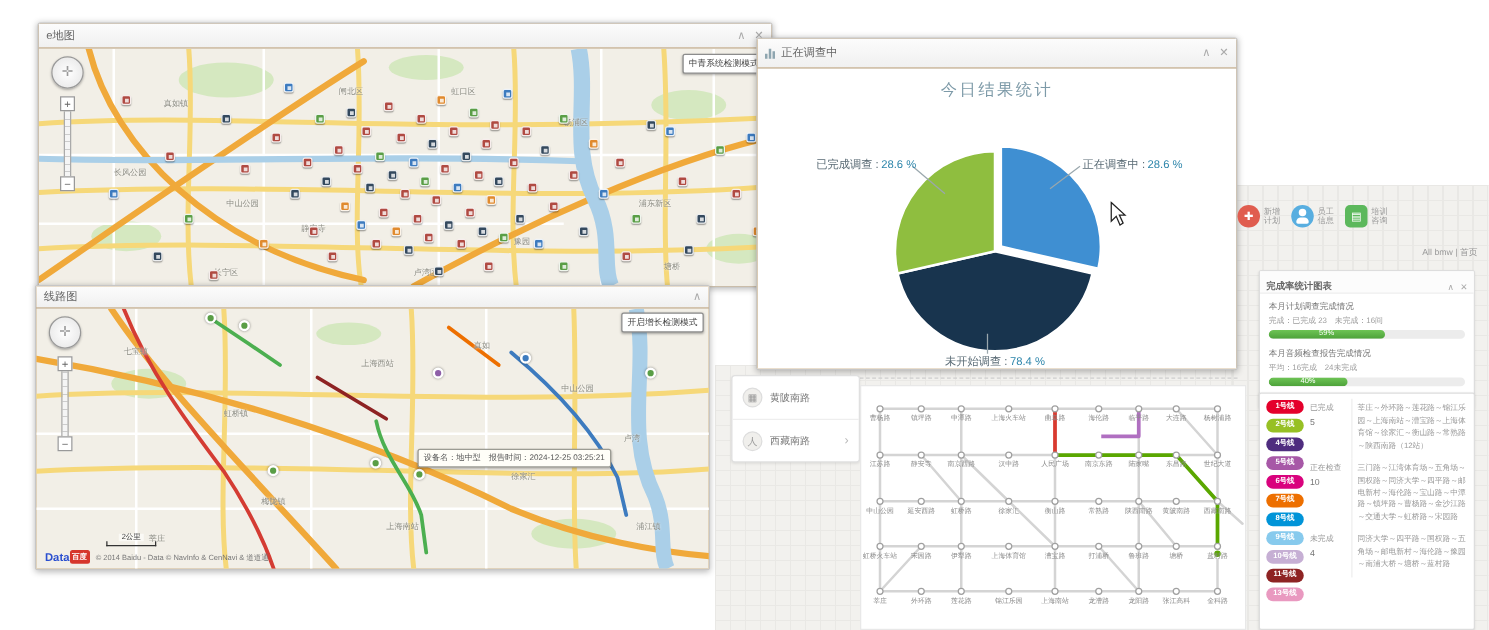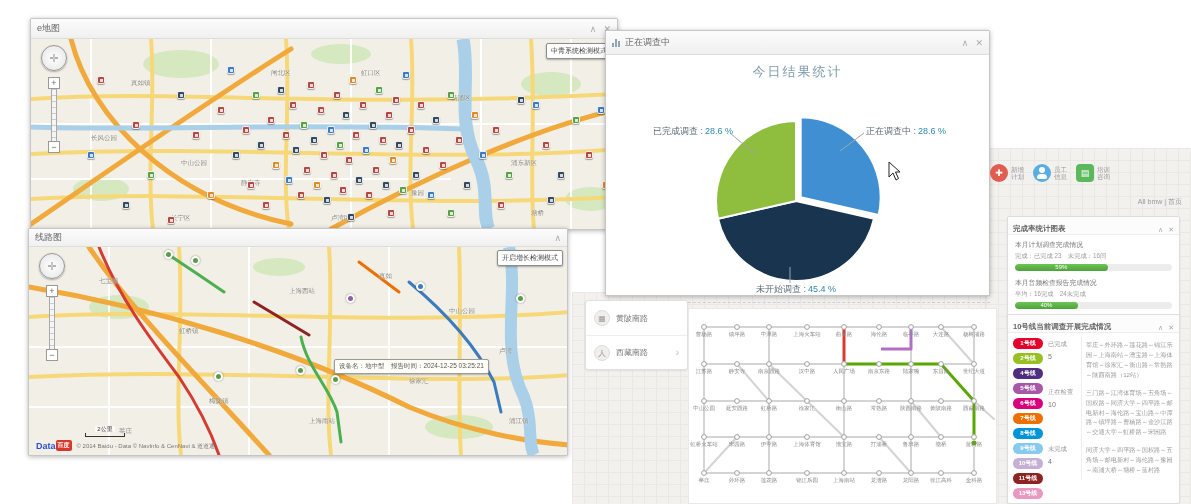--- a/index.html
+++ b/index.html
@@ -383,21 +383,21 @@
           <polyline points="258,78 234,96" fill="none" stroke="#9aa7ad" stroke-width="1"></polyline>
           <polyline points="184,212 184,228" fill="none" stroke="#9aa7ad" stroke-width="1"></polyline>
         </svg>
       <div class="pielab" style="left:15px;top:70px;width:112px;text-align:right;">
         <span>已完成调查</span> :<span class="pieval">28.6 %</span>
       </div>
       <div class="pielab" style="left:260px;top:70px;">
         <span>正在调查中</span> :<span class="pieval">28.6 %</span>
       </div>
       <div class="pielab" style="left:95px;top:228px;width:190px;text-align:center;">
-        <span>未开始调查</span> :<span class="pieval">45.4 %</span>
+        <span>未开始调查</span> :<span class="pieval">78.4 %</span>
       </div>
       <svg style="position:absolute;left:282px;top:106px;" width="16" height="20">
         <polygon points="1,1 1,16 5,12 8,19 10.5,17.5 7.5,11 12,11" fill="#fff" stroke="#222" stroke-width="1"></polygon>
       </svg>
     </div>
   </div>
 
   <div id="quickList">
       <div class="qlrow">
         <span class="qlico">▦</span>
@@ -622,25 +622,20 @@
           <div class="pidetail">平均：16完成　24未完成</div>
           <div class="pbar">
             <div class="pfill" style="width: 40%;">40%</div>
           </div>
         </div>
       </div>
     <div class="pfoot"></div>
   </div>
 
   <div class="sidepanel" id="linesPanel">
-    <div class="sphead">
-      <span class="t">10号线当前调查开展完成情况</span>
-      <span class="ic">∧</span>
-      <span class="ic">✕</span>
-    </div>
     <div class="lbody">
       <div class="lcol1" id="lineBadges">
           <div class="lpill" style="background: rgb(228, 0, 43);">1号线</div>
           <div class="lpill" style="background: rgb(151, 192, 36);">2号线</div>
           <div class="lpill" style="background: rgb(79, 45, 127);">4号线</div>
           <div class="lpill" style="background: rgb(167, 88, 167);">5号线</div>
           <div class="lpill" style="background: rgb(217, 2, 125);">6号线</div>
           <div class="lpill" style="background: rgb(237, 111, 0);">7号线</div>
           <div class="lpill" style="background: rgb(0, 148, 216);">8号线</div>
           <div class="lpill" style="background: rgb(135, 202, 237);">9号线</div>

